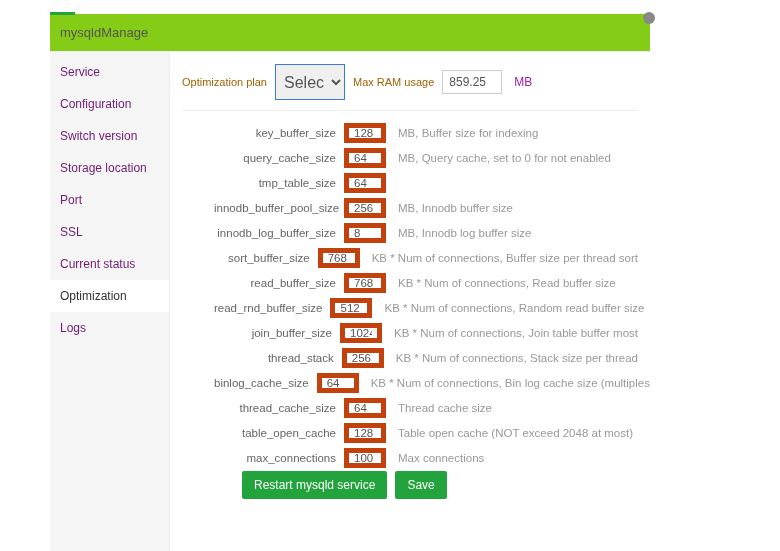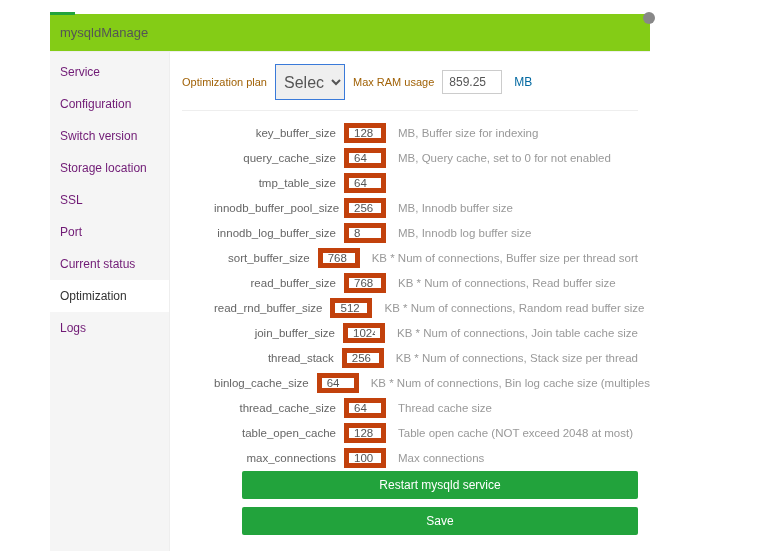--- a/index.html
+++ b/index.html
@@ -90,21 +90,21 @@
     color: #555;
   }
   .raminput {
     border: 1px solid #ccc;
     height: 24px;
     width: 60px;
     font-size: 12px;
     padding: 0 6px;
     color: #555;
   }
-  .unit { color: #0369a1; font-size: 12px; margin-left: 4px; text-align: right; }
+  .unit { color: #a21caf; font-size: 12px; margin-left: 4px; text-align: right; }
   .rows { }
   .row {
     display: flex;
     align-items: center;
     margin-bottom: 2px;
     height: 23px;
   }
   .row .lbl {
     width: 130px;
     text-align: right;
@@ -124,21 +124,20 @@
   .row .desc {
     margin-left: 12px;
     color: #999;
     font-size: 11.5px;
     white-space: nowrap;
   }
   .btns {
     padding-left: 60px;
     display: flex;
     gap: 8px;
-    flex-direction: column;
   }
   .btn {
     background: #22a33c;
     color: #fff;
     border: none;
     padding: 7px 12px;
     font-size: 12px;
     border-radius: 2px;
     cursor: pointer;
   }
@@ -151,22 +150,22 @@
   <div class="circle"></div>
 
   <div class="header">mysqldManage</div>
 
   <div class="body">
     <div class="sidebar" id="sidebar">
         <div class="side-item">Service</div>
         <div class="side-item">Configuration</div>
         <div class="side-item">Switch version</div>
         <div class="side-item">Storage location</div>
+        <div class="side-item">Port</div>
         <div class="side-item">SSL</div>
-        <div class="side-item">Port</div>
         <div class="side-item">Current status</div>
         <div class="side-item active">Optimization</div>
         <div class="side-item">Logs</div>
       </div>
 
     <div class="main">
       <div class="toprow">
         <label>Optimization plan</label>
         <select class="sel">
           <option>Select</option>
@@ -212,21 +211,21 @@
             <div class="desc">KB * Num of connections, Read buffer size</div>
           </div>
           <div class="row">
             <div class="lbl">read_rnd_buffer_size</div>
             <input value="512" style="">
             <div class="desc">KB * Num of connections, Random read buffer size</div>
           </div>
           <div class="row">
             <div class="lbl">join_buffer_size</div>
             <input value="1024" style="">
-            <div class="desc">KB * Num of connections, Join table cache size</div>
+            <div class="desc">KB * Num of connections, Join table buffer most</div>
           </div>
           <div class="row">
             <div class="lbl">thread_stack</div>
             <input value="256" style="">
             <div class="desc">KB * Num of connections, Stack size per thread</div>
           </div>
           <div class="row">
             <div class="lbl">binlog_cache_size</div>
             <input value="64" style="">
             <div class="desc">KB * Num of connections, Bin log cache size (multiples of 4096)</div>

